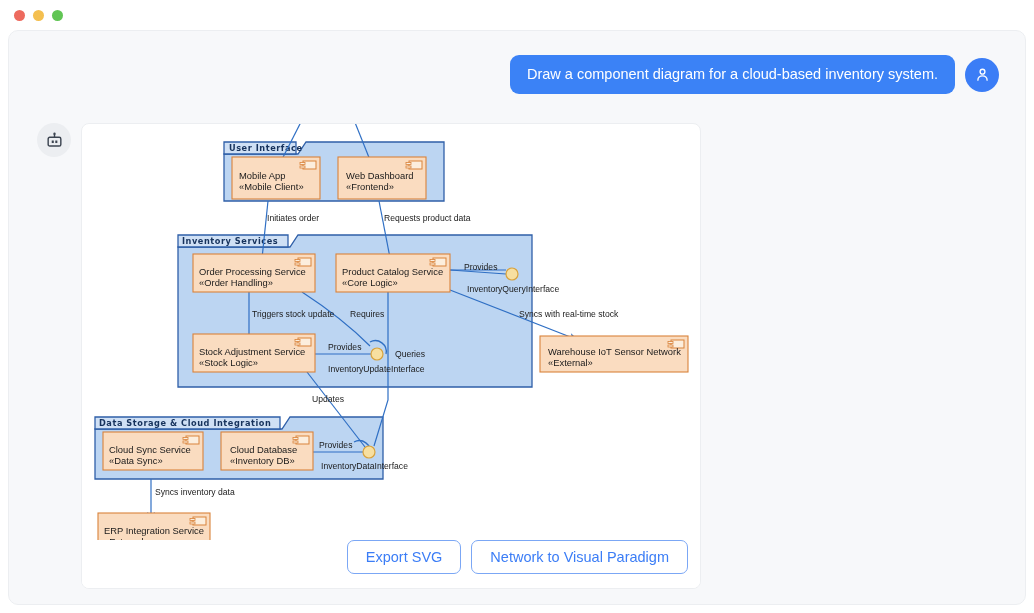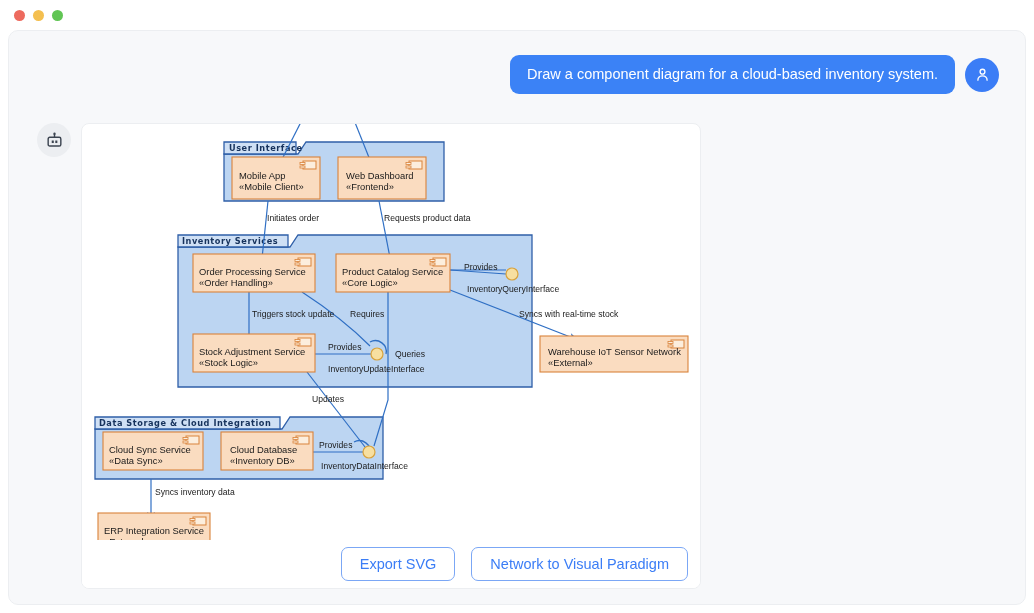--- a/index.html
+++ b/index.html
@@ -82,22 +82,22 @@
     position: absolute; left: 0; top: 0;
     width: 620px; height: 418px;
     overflow: hidden;
   }
   #diagram-svg { position: absolute; left: 0; top: 0; }
 
   
   #actions {
     position: absolute; left: 0; bottom: 0;
     width: 620px; height: 48px;
-    display: flex; justify-content: flex-end; align-items: center;
-    gap: 16px; padding-right: 14px;
+    display: flex; justify-content: flex-end; align-items: flex-start;
+    gap: 10px; padding-right: 14px;
     background: #ffffff;
   }
   .act-btn {
     border: 1px solid #7ba7f5;
     background: #ffffff;
     color: #3b7df6;
     border-radius: 7px;
     font-size: 14.5px;
     font-family: "Liberation Sans", sans-serif;
     padding: 8px 18px;

